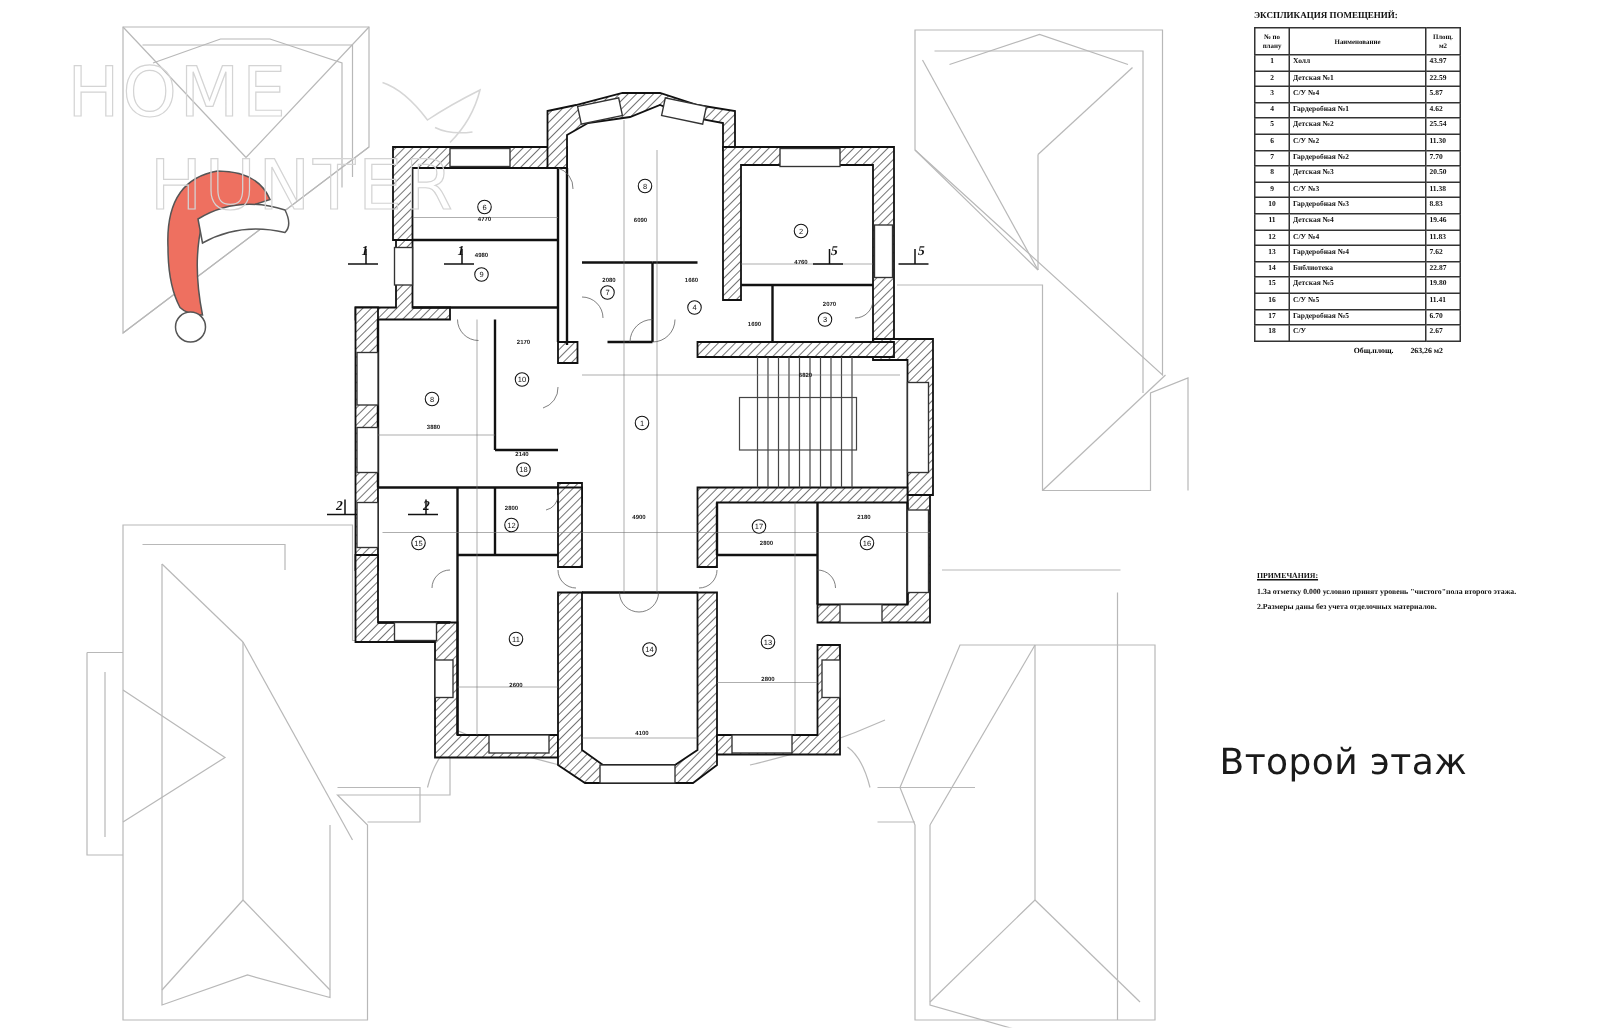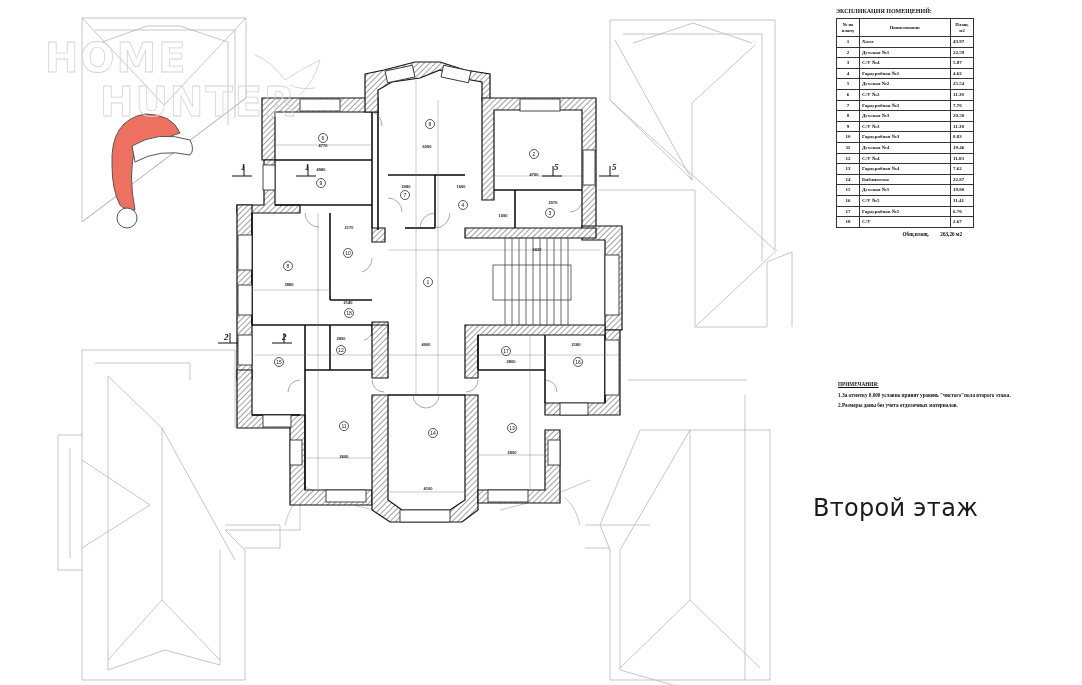--- a/index.html
+++ b/index.html
@@ -1,19 +1,19 @@
 <!DOCTYPE html>
 <html><head>
 <meta charset="utf-8">
 <style>
   html, body { margin:0; padding:0; background:#ffffff; }
   body { width:1082px; height:685px; position:relative; overflow:hidden; font-family:"Liberation Serif", serif; }
   .plan { position:absolute; left:0; top:0; width:1082px; height:685px; }
-  .watermark { position:absolute; left:45px; top:38px; font-family:"DejaVu Sans", sans-serif; font-size:40px; font-weight:700; color:transparent; -webkit-text-stroke:0.8px #d4d4d4; letter-spacing:2px; line-height:1; }
-  .watermark .line2 { display:block; margin-left:55px; margin-top:4px; }
+  .watermark { position:absolute; left:45px; top:38px; font-family:"DejaVu Sans", sans-serif; font-size:46px; font-weight:400; color:transparent; -webkit-text-stroke:0.8px #d4d4d4; letter-spacing:2px; line-height:1; }
+  .watermark .line2 { display:block; margin-left:55px; margin-top:16px; }
   .explication { position:absolute; left:836px; top:8px; width:138px; }
   .explication .title { font-size:6px; font-weight:bold; color:#111; margin-bottom:4px; white-space:nowrap; }
   .explication table { border-collapse:collapse; width:138px; font-size:5px; font-weight:bold; color:#111; }
   .explication th, .explication td { border:0.7px solid #333; padding:0 2px; height:9.6px; line-height:9.6px; }
   .explication th { height:17px; line-height:6px; font-size:4.6px; }
   .explication td.num { text-align:center; width:18px; }
   .explication td.area { width:18px; }
   .explication .total { text-align:right; font-size:5.2px; font-weight:bold; margin-top:3px; padding-right:12px; }
   .explication .total span { margin-left:10px; }
   .notes { position:absolute; left:838px; top:379px; font-size:5.2px; font-weight:bold; color:#111; line-height:10.5px; }

